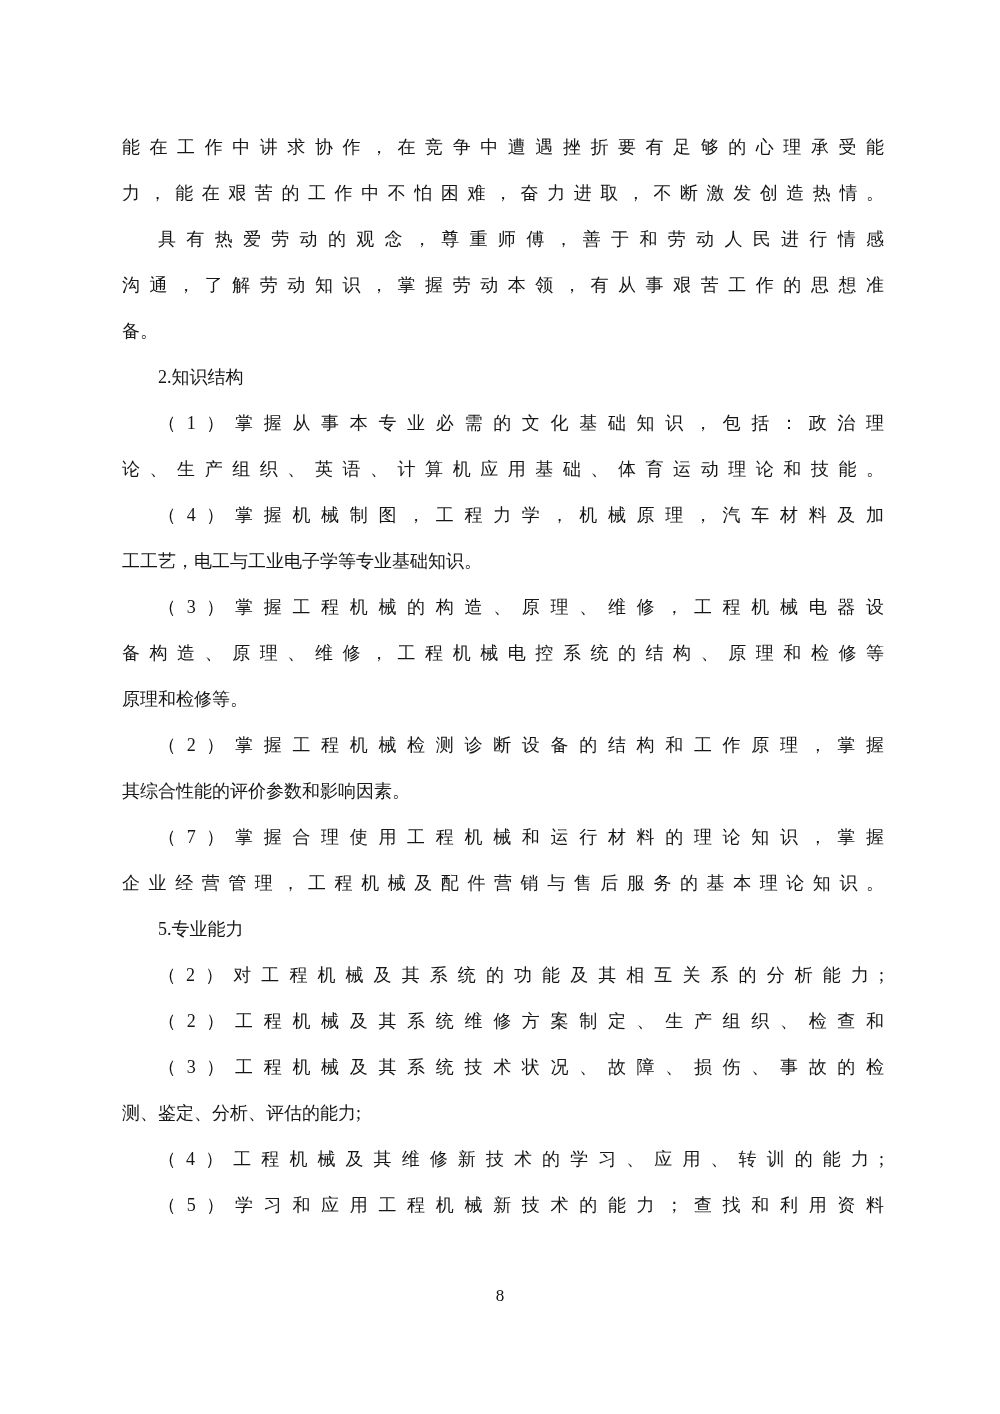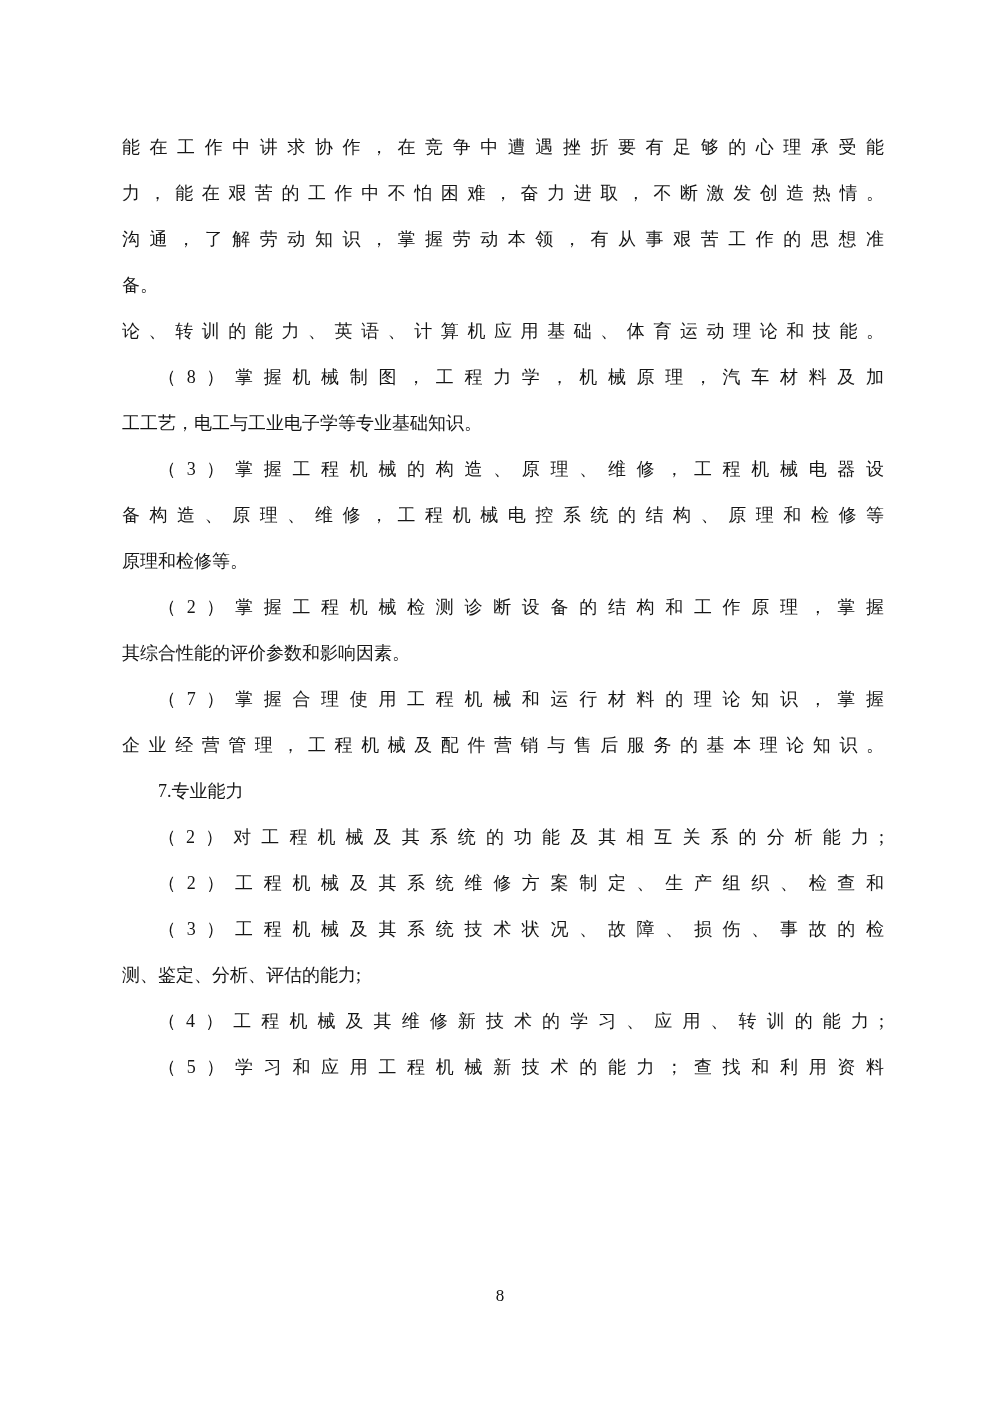--- a/index.html
+++ b/index.html
@@ -56,33 +56,36 @@
     color: #111111;
   }
 </style>
 </head>
 <body>
 
 <div class="page">
   <div class="textbody">
     <div class="ln fill">能在工作中讲求协作，在竞争中遭遇挫折要有足够的心理承受能</div>
     <div class="ln fill">力，能在艰苦的工作中不怕困难，奋力进取，不断激发创造热情。</div>
+    <div class="ln ind fill">具有热爱劳动的观念，尊重师傅，善于和劳动人民进行情感</div>
     <div class="ln fill">沟通，了解劳动知识，掌握劳动本领，有从事艰苦工作的思想准</div>
     <div class="ln">备。</div>
-    <div class="ln fill">论、转训的能力、英语、计算机应用基础、体育运动理论和技能。</div>
-    <div class="ln ind fill">（8）掌握机械制图，工程力学，机械原理，汽车材料及加</div>
+    <div class="ln ind">2.知识结构</div>
+    <div class="ln ind fill">（1）掌握从事本专业必需的文化基础知识，包括：政治理</div>
+    <div class="ln fill">论、生产组织、英语、计算机应用基础、体育运动理论和技能。</div>
+    <div class="ln ind fill">（4）掌握机械制图，工程力学，机械原理，汽车材料及加</div>
     <div class="ln">工工艺，电工与工业电子学等专业基础知识。</div>
     <div class="ln ind fill">（3）掌握工程机械的构造、原理、维修，工程机械电器设</div>
     <div class="ln fill">备构造、原理、维修，工程机械电控系统的结构、原理和检修等</div>
     <div class="ln">原理和检修等。</div>
     <div class="ln ind fill">（2）掌握工程机械检测诊断设备的结构和工作原理，掌握</div>
     <div class="ln">其综合性能的评价参数和影响因素。</div>
     <div class="ln ind fill">（7）掌握合理使用工程机械和运行材料的理论知识，掌握</div>
     <div class="ln fill">企业经营管理，工程机械及配件营销与售后服务的基本理论知识。</div>
-    <div class="ln ind">7.专业能力</div>
+    <div class="ln ind">5.专业能力</div>
     <div class="ln ind fill">（2）对工程机械及其系统的功能及其相互关系的分析能力;</div>
     <div class="ln ind fill">（2）工程机械及其系统维修方案制定、生产组织、检查和</div>
     <div class="ln ind fill">（3）工程机械及其系统技术状况、故障、损伤、事故的检</div>
     <div class="ln">测、鉴定、分析、评估的能力;</div>
     <div class="ln ind fill">（4）工程机械及其维修新技术的学习、应用、转训的能力;</div>
     <div class="ln ind fill">（5）学习和应用工程机械新技术的能力；查找和利用资料</div>
   </div>
   <div class="footer">8</div>
 </div>
 

